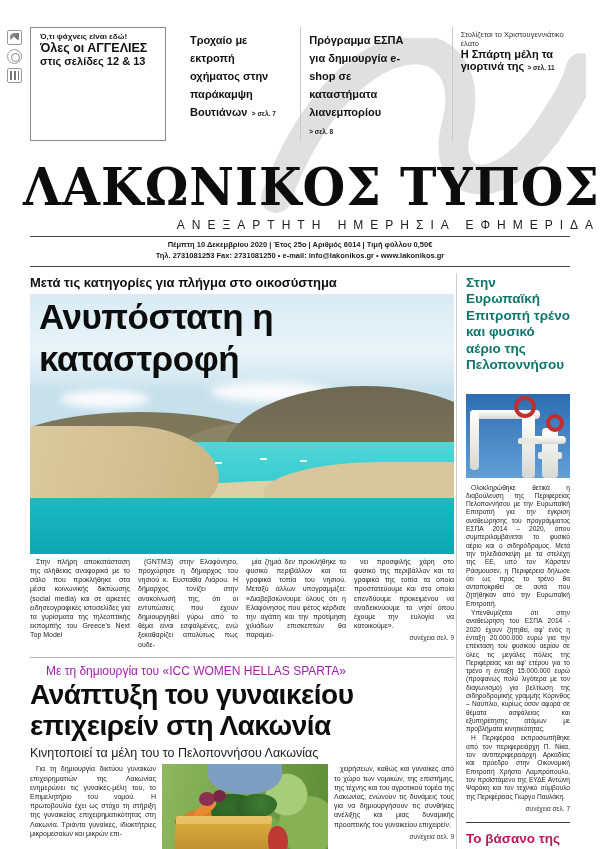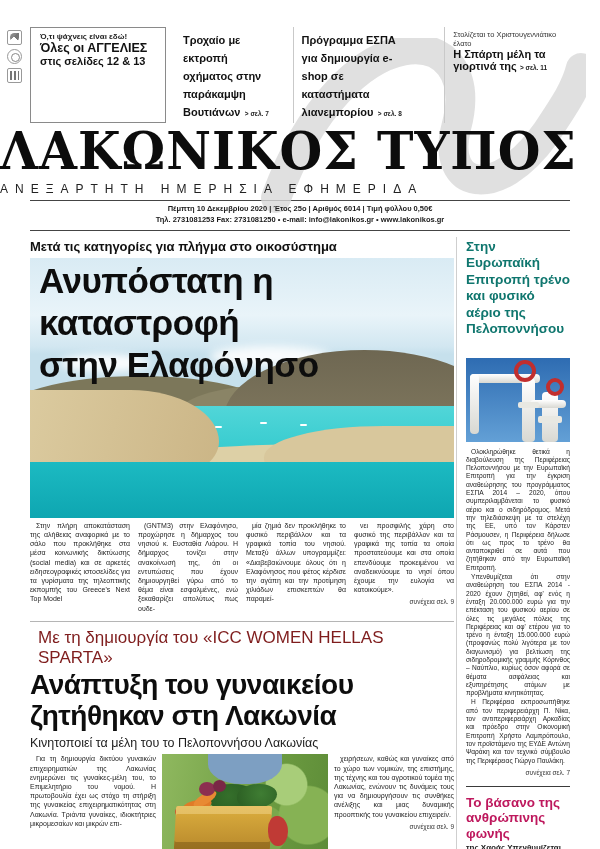--- a/index.html
+++ b/index.html
@@ -15,48 +15,48 @@
   .stamp { width:15px; height:15px; border:1px solid #999; border-radius:2px; position:relative; background:#fff; }
   .stamp.bird::after { content:""; position:absolute; left:2px; top:2px; width:9px; height:9px;
       background:linear-gradient(135deg,#888 0 40%,transparent 40%), linear-gradient(45deg,transparent 55%,#777 55%);
       border-radius:50% 0 50% 50%; }
   .stamp.ring { border-radius:50%; }
   .stamp.ring::after { content:""; position:absolute; left:3px; top:3px; width:7px; height:7px; border:1.5px solid #888; border-radius:50%; }
   .stamp.bars::after { content:""; position:absolute; left:2px; top:2px; right:2px; bottom:2px;
       background:repeating-linear-gradient(90deg,#777 0 2px,transparent 2px 4px); }
 
   
-  .topstrip { display:flex; align-items:stretch; gap:9px; margin:27px 28px 0 30px; min-height:54px; z-index:2; position:relative; }
+  .topstrip { display:flex; align-items:stretch; gap:16px; margin:27px 28px 0 30px; min-height:54px; z-index:2; position:relative; }
   .teaser { padding:3px 8px 3px 8px; }
   .teaser + .teaser { border-left:1px solid #c9c9c9; }
   .teaser-box { border:1px solid #8a8a8a; padding:4px 9px; width:136px; flex:0 0 auto; }
   .t-pre { font-size:8px; font-weight:bold; color:#222; }
   .t-pre.light { font-weight:normal; font-size:7.5px; color:#333; }
   .t-title { font-size:12.5px; font-weight:bold; line-height:1.12; color:#111; }
   .t-title.mid { font-size:11px; }
   .t-sub { font-size:11px; font-weight:bold; color:#111; }
   .t-page { font-size:6.5px; font-weight:bold; color:#222; white-space:nowrap; }
   .teaser.w2 { width:122px; } .teaser.w3 { width:138px; } .teaser.w4 { width:144px;margin-left:20px; }
 
   
   .watermark { position:absolute; right:14px; top:38px; z-index:0; opacity:.8; }
-  .masthead { position:relative; z-index:1; text-align:left; margin-top:2px; }
+  .masthead { position:relative; z-index:1; text-align:right; margin-top:20px; }
   .mast-title { font-family:"DejaVu Serif","Liberation Serif",serif; font-weight:bold; font-size:49px;
       letter-spacing:1px; line-height:1.0; color:#0c0c0c; transform:scaleY(1.08); transform-origin:top; }
   .mast-sub { font-size:12px; letter-spacing:7px; color:#222; margin-top:8px; }
   .ruleline { border:none; border-top:1px solid #444; margin:4px 30px 0 30px; }
   .dateline { position:relative; z-index:1; text-align:center; font-size:7.5px; font-weight:bold; color:#1a1a1a; line-height:1.45; margin-top:3px; }
 
   
   .content { position:relative; z-index:1; display:flex; margin:6px 28px 0 30px; }
   .main-col { width:424px; flex:0 0 auto; }
   .side-col { width:114px; flex:0 0 auto; margin-left:2px; border-left:1px solid #cfcfcf; padding-left:9px; }
 
   .kicker { font-size:13px; font-weight:bold; color:#101010; margin:2px 0 4px 0; }
-  .kicker2 { font-size:17px; font-weight:normal; color:#7f1d1d; margin:6px 0 2px 8px; }
+  .kicker2 { font-size:12px; font-weight:normal; color:#a21caf; margin:6px 0 2px 16px; }
   .subhead { font-size:12.5px; font-weight:normal; color:#1c1c1c; margin:5px 0 4px 0; }
 
   
   .photo-lead { position:relative; width:424px; height:260px; overflow:hidden;
       background:linear-gradient(#d9ebf4 0%, #e9f4f9 22%, #d2e7f1 34%, #c6e0ec 37%); }
   .cloud { position:absolute; background:#fff; border-radius:50%; filter:blur(4px); opacity:.9; }
   .sea-mid { position:absolute; left:0; right:0; top:148px; height:72px; background:linear-gradient(#51d6d8,#27c5ca); }
   .sea-fore { position:absolute; left:0; right:0; top:204px; bottom:0; background:linear-gradient(#1cbac2,#0ea6b1); }
   .hill { position:absolute; border-radius:50% 50% 0 0 / 100% 100% 0 0; }
   .hill.left { left:-30px; top:118px; width:280px; height:40px; background:#7c775a; }
@@ -184,21 +184,21 @@
   <hr class="ruleline">
 
   <div class="content">
 
     <div class="main-col">
 
       <div class="kicker">Μετά τις κατηγορίες για πλήγμα στο οικοσύστημα</div>
 
       <div class="photo-lead">
         <div class="lead-headline">
-          <span>Ανυπόστατη η καταστροφή</span><br><span>στην Ελαφόνησο</span>
+          <span>Ανυπόστατη η καταστροφή</span><br>
         </div>
         <div class="cloud" style="left:30px;top:96px;width:90px;height:18px;"></div>
         <div class="cloud" style="left:180px;top:88px;width:120px;height:20px;"></div>
         <div class="cloud" style="right:20px;top:100px;width:100px;height:16px;"></div>
         <div class="hill left"></div>
         <div class="hill mid"></div>
         <div class="mount"></div>
         <div class="sea-mid"></div>
         <div class="sandbar"></div>
         <div class="beach-right"></div>
@@ -223,21 +223,21 @@
         <div class="bcol">
             <p>νει προσφιλής χάρη στο φυσικό της περιβάλλον και τα γραφικά της τοπία τα οποία προστατεύουμε και στα οποία επενδύουμε προκειμένου να αναδεικνύουμε το νησί όπου έχουμε την ευλογία να κατοικούμε».</p>
           <span class="continued">συνέχεια σελ. 9</span>
           </div>
       </div>
 
       <hr class="divider">
 
       <div class="kicker2">Με τη δημιουργία του «ICC WOMEN HELLAS SPARTA»</div>
       <div class="headline2">
-        <span>Ανάπτυξη του γυναικείου</span><br><span>ζητήθηκαν στη Λακωνία</span>
+        <span>Ανάπτυξη του γυναικείου</span><br><span>επιχειρείν στη Λακωνία</span>
       </div>
       <div class="subhead">Κινητοποιεί τα μέλη του το Πελοποννήσου Λακωνίας</div>
 
       <div class="row2">
         <div class="col-sm">
             <p>Για τη δημιουργία δικτύου γυναικών επιχειρηματιών της Λακωνίας ενημερώνει τις γυναίκες-μέλη του, το Επιμελητήριο του νομού. Η πρωτοβουλία έχει ως στόχο τη στήριξη της γυναικείας επιχειρηματικότητας στη Λακωνία. Τριάντα γυναίκες, ιδιοκτήτριες μικρομεσαίων και μικρών επι-</p>
           </div>
 
         <div class="photo-veg">
           <div class="denim"></div>

